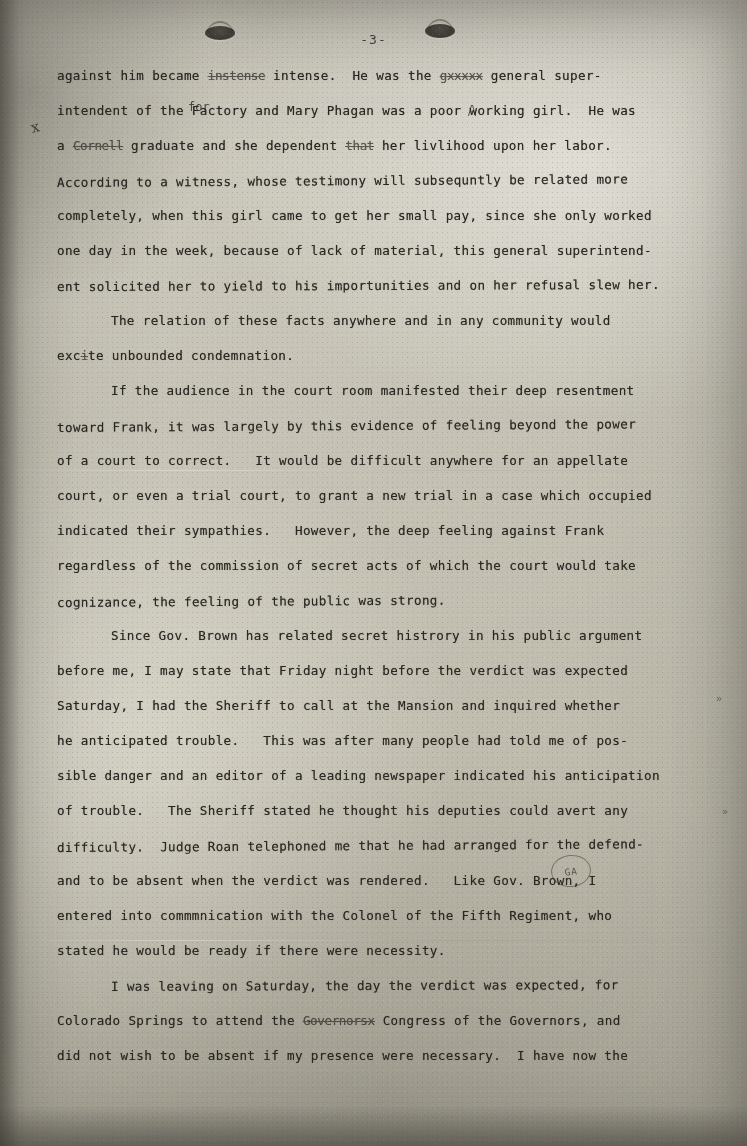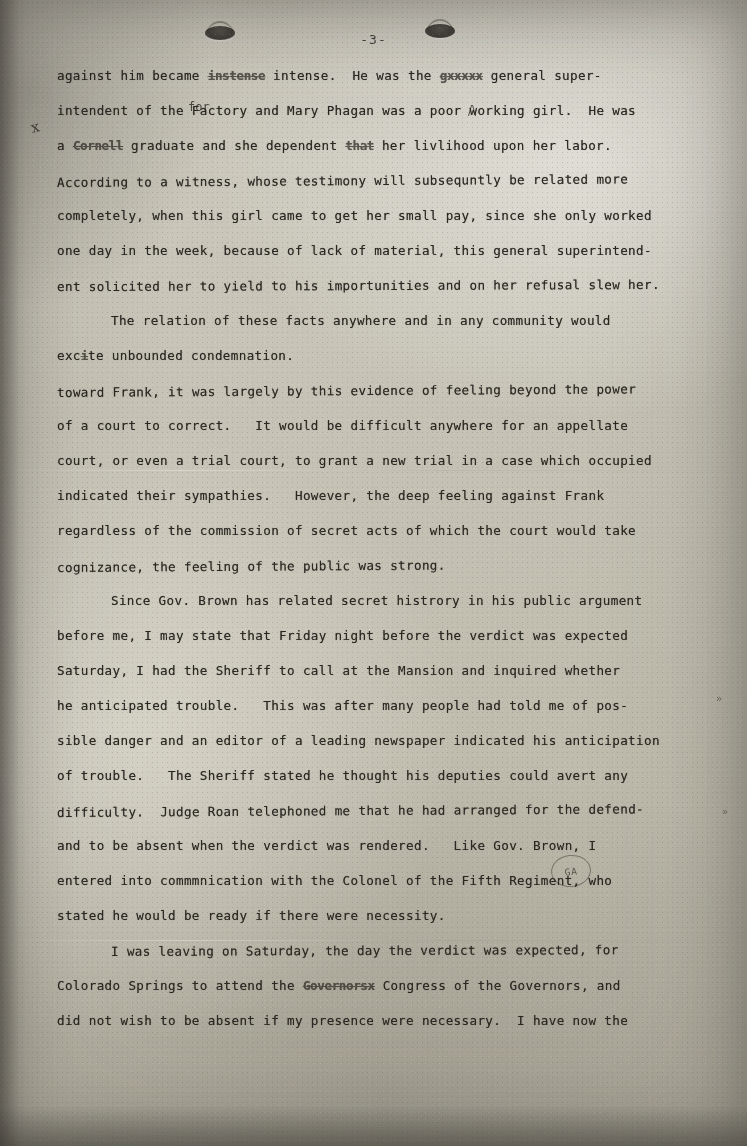--- a/index.html
+++ b/index.html
@@ -111,21 +111,20 @@
   .line.rot1 { transform: rotate(-0.35deg); }
   .line.rot2 { transform: rotate(-0.2deg); }
   .strike {
     text-decoration: line-through;
     text-decoration-thickness: 1.4px;
     opacity: 0.78;
   }
   .xxx {
     letter-spacing: -0.4px;
     opacity: 0.72;
-    font-weight: bold;
   }
   
   .mark {
     position: absolute;
     font-family: "DejaVu Serif", "Liberation Serif", serif;
     color: #35322b;
     opacity: 0.85;
   }
   .mark-x {
     left: 31px;
@@ -207,20 +206,21 @@
   <div class="body" id="doc-body">
       <div class="line"><span>against him became </span><span class="strike xxx">instense</span><span> intense.  He was the </span><span class="strike xxx">gxxxxx</span><span> general super-</span></div>
       <div class="line"><span>intendent of the Factory and Mary Phagan was a poor working girl.  He was</span></div>
       <div class="line"><span>a </span><span class="strike xxx">Cornell</span><span> graduate and she dependent </span><span class="strike xxx">that</span><span> her livlihood upon her labor.</span></div>
       <div class="line rot1"><span>According to a witness, whose testimony will subsequntly be related more</span></div>
       <div class="line"><span>completely, when this girl came to get her small pay, since she only worked</span></div>
       <div class="line"><span>one day in the week, because of lack of material, this general superintend-</span></div>
       <div class="line rot2"><span>ent solicited her to yield to his importunities and on her refusal slew her.</span></div>
       <div class="line indent"><span>The relation of these facts anywhere and in any community would</span></div>
       <div class="line"><span>exc</span><span class="strike xxx">i</span><span>te unbounded condemnation.</span></div>
+      <div class="line indent"><span>If the audience in the court room manifested their deep resentment</span></div>
       <div class="line rot1"><span>toward Frank, it was largely by this evidence of feeling beyond the power</span></div>
       <div class="line"><span>of a court to correct.   It would be difficult anywhere for an appellate</span></div>
       <div class="line"><span>court, or even a trial court, to grant a new trial in a case which occupied</span></div>
       <div class="line"><span>indicated their sympathies.   However, the deep feeling against Frank</span></div>
       <div class="line"><span>regardless of the commission of secret acts of which the court would take</span></div>
       <div class="line rot1"><span>cognizance, the feeling of the public was strong.</span></div>
       <div class="line indent"><span>Since Gov. Brown has related secret histrory in his public argument</span></div>
       <div class="line"><span>before me, I may state that Friday night before the verdict was expected</span></div>
       <div class="line"><span>Saturday, I had the Sheriff to call at the Mansion and inquired whether</span></div>
       <div class="line"><span>he anticipated trouble.   This was after many people had told me of pos-</span></div>

